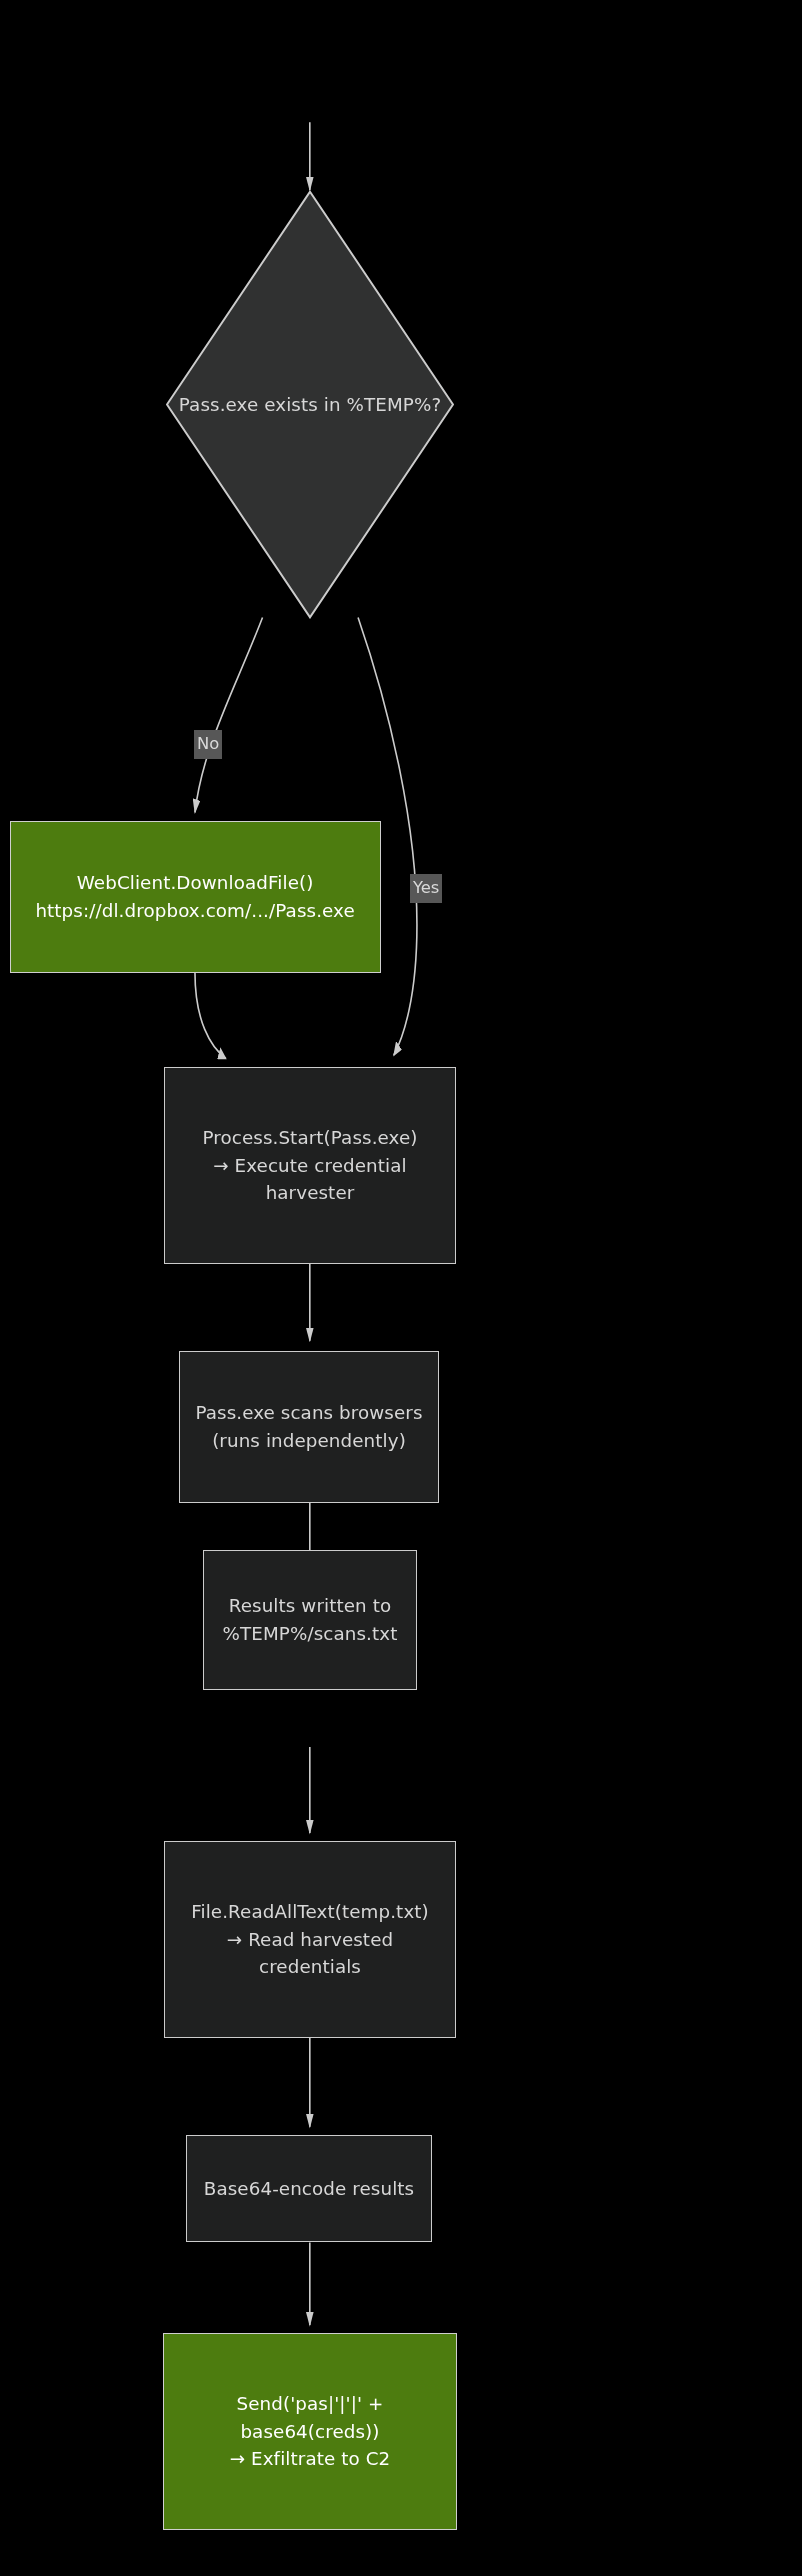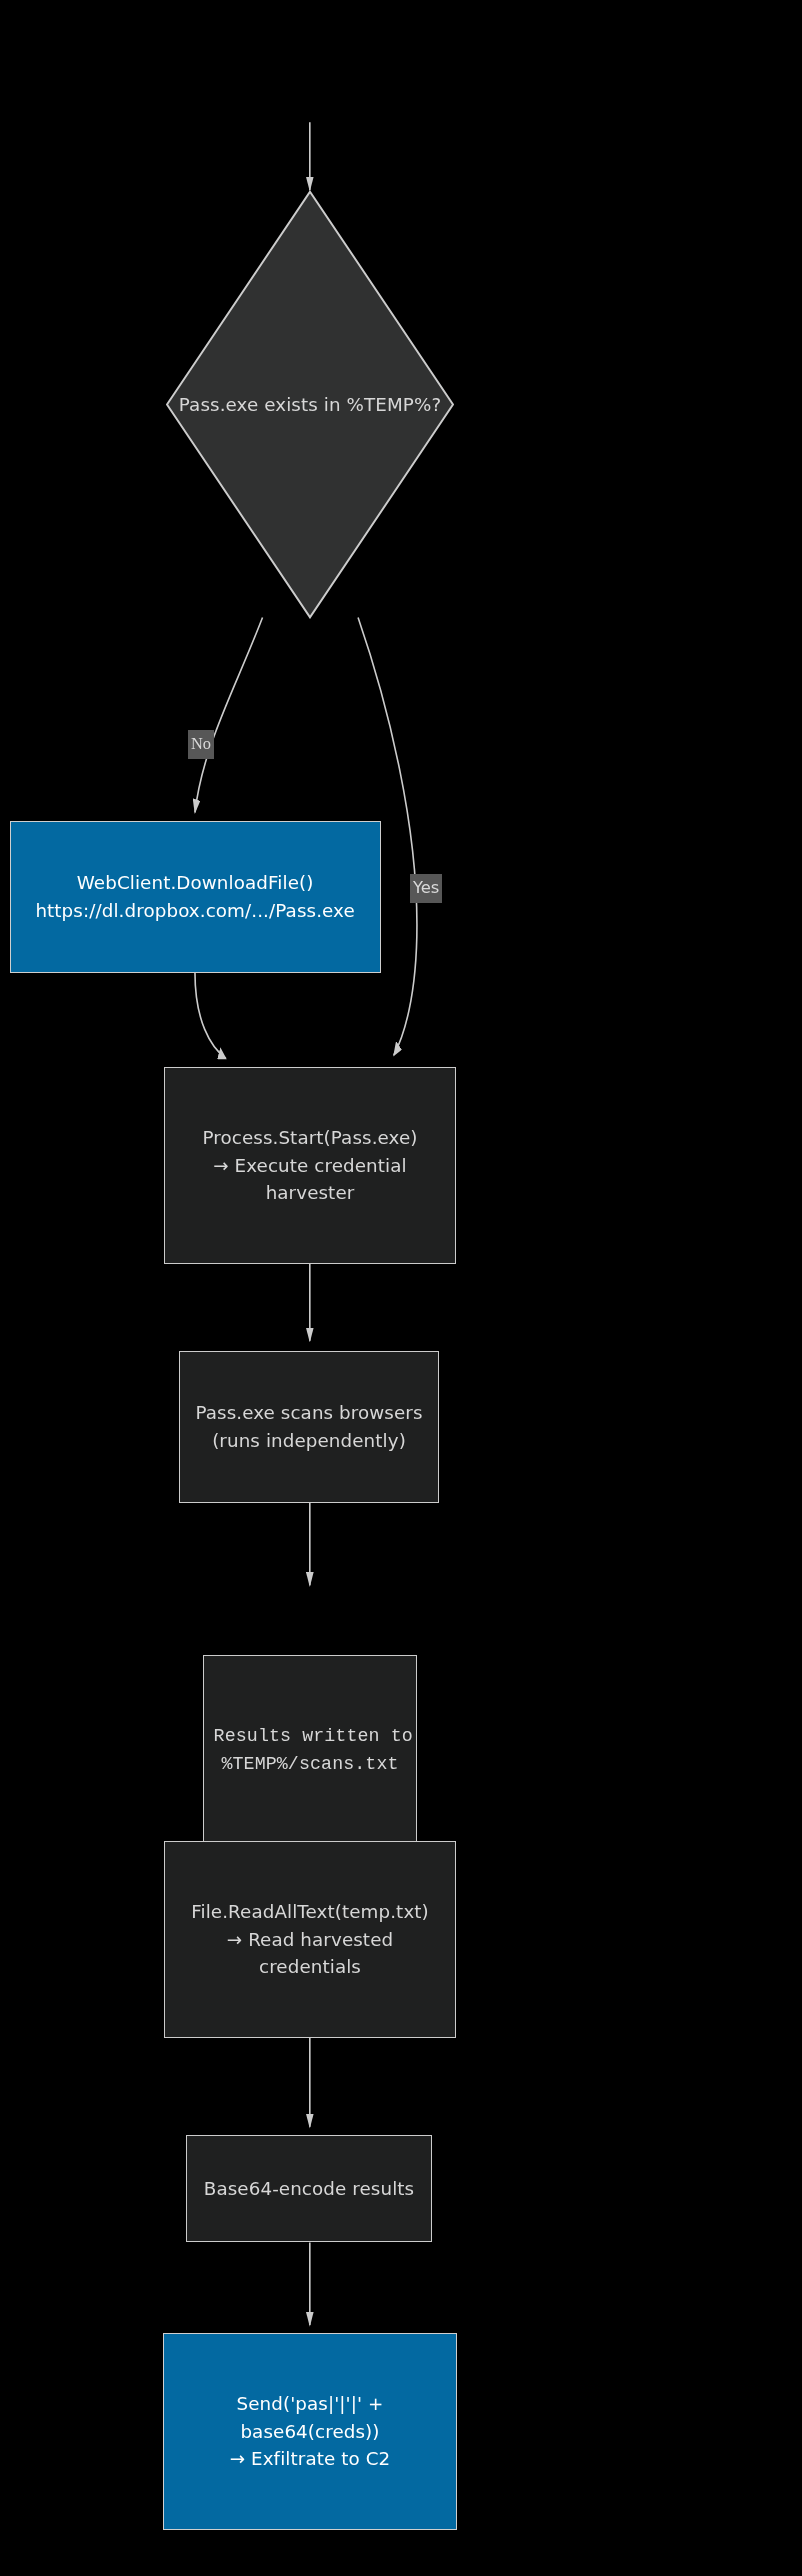--- a/index.html
+++ b/index.html
@@ -42,21 +42,21 @@
     color: #d7d7d7;
     font-size: 18.3px;
     line-height: 1.52;
     letter-spacing: 0.1px;
     padding: 3.9px 9.6px;
   }
   .node .lines { width: 100%; }
   .node .ln { display: block; white-space: nowrap; }
 
   .node.danger {
-    background: #0369a1;
+    background: #4d7c0f;
     border-color: #cfcfcf;
     color: #ffffff;
   }
 
   
   .decision-wrap {
     position: absolute;
     display: flex;
     align-items: center;
     justify-content: center;
@@ -121,21 +121,21 @@
   </svg>
 
 
   <div class="decision-wrap" style="left: 166px; top: 190px; width: 288px; height: 429px;">
     <svg class="decision-shape" viewBox="0 0 298 260" preserveAspectRatio="none" xmlns="http://www.w3.org/2000/svg">
       <polygon points="149,1 297,130 149,259 1,130" fill="#303131" stroke="#cccccc" stroke-width="1.6"></polygon>
     </svg>
     <span class="decision-label">Pass.exe exists in %TEMP%?</span>
   </div>
 
-  <div class="edge-label" style="left: 188px; top: 730px; font-family: Liberation Serif, serif;">No</div>
+  <div class="edge-label" style="left: 194px; top: 730px;">No</div>
 
   <div class="edge-label" style="left: 410px; top: 874px;">Yes</div>
 
   <div class="node danger" style="left: 9.6px; top: 821px; width: 371px; height: 152px;">
     <span class="lines">
       <span class="ln">WebClient.DownloadFile()</span>
       <span class="ln">https://dl.dropbox.com/.../Pass.exe</span>
     </span>
   </div>
 
@@ -147,21 +147,21 @@
     </span>
   </div>
 
   <div class="node" style="left: 179px; top: 1351px; width: 260px; height: 152px;">
     <span class="lines">
       <span class="ln">Pass.exe scans browsers</span>
       <span class="ln">(runs independently)</span>
     </span>
   </div>
 
-  <div class="node" style="left: 203px; top: 1655px; width: 214px; height: 192px; font-family: Liberation Mono, monospace;">
+  <div class="node" style="left: 203px; top: 1550px; width: 214px; height: 140px;">
     <span class="lines">
       <span class="ln">Results written to</span>
       <span class="ln">%TEMP%/scans.txt</span>
     </span>
   </div>
 
   <div class="node" style="left: 164px; top: 1841px; width: 292px; height: 197px;">
     <span class="lines">
       <span class="ln">File.ReadAllText(temp.txt)</span>
       <span class="ln">→ Read harvested</span>

